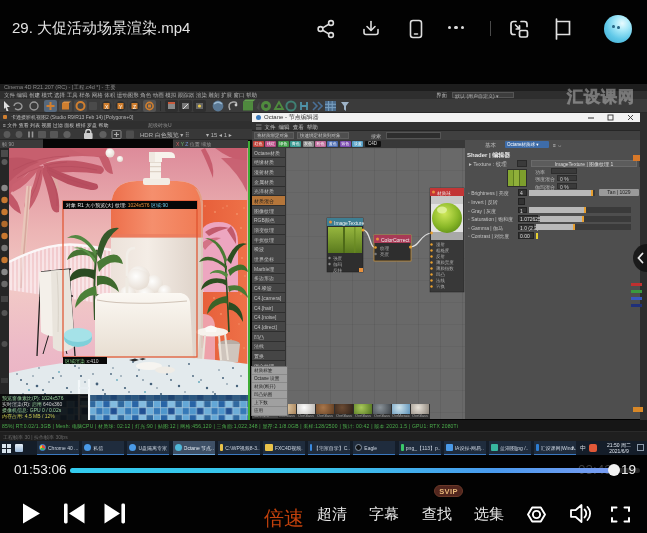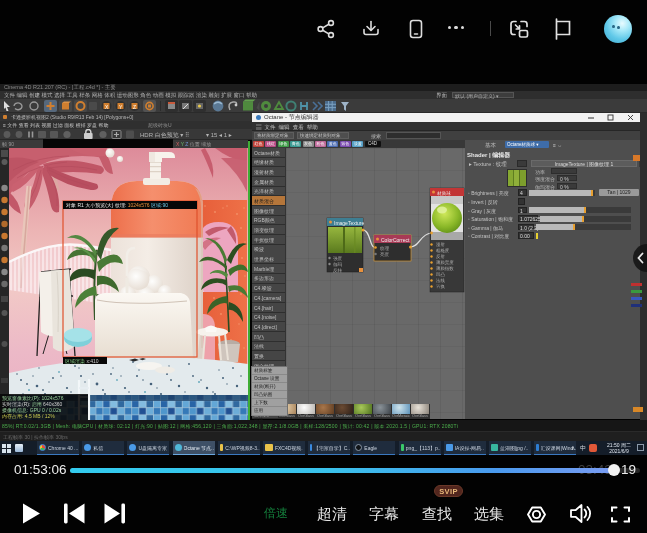--- a/index.html
+++ b/index.html
@@ -10,20 +10,21 @@
 .t6{font-size:6px;line-height:8px;color:#bdbdbd;white-space:nowrap;}
 .t5{font-size:5px;line-height:6px;white-space:nowrap;}
 .tbbtns span{white-space:nowrap;overflow:hidden;flex:none;}
 .tbbtns > div{overflow:hidden;flex:none;}
 svg{display:block;}
 </style>
 </head>
 <body>
 <div class="stage">
 
+<div class="abs" style="left:12px;top:19px;font-size:15px;color:#e3e3e3;">29. 大促活动场景渲染.mp4</div>
 
 <svg class="abs" style="left:316px;top:19px" width="20" height="20" viewBox="0 0 20 20">
  <g fill="none" stroke="#dcdcdc" stroke-width="1.6">
   <circle cx="15" cy="4" r="2.4"></circle>
         <circle cx="4.5" cy="10" r="2.4"></circle>
         <circle cx="15" cy="16" r="2.4"></circle>
   <path d="M6.7 8.9 L12.8 5.2 M6.7 11.2 L12.8 14.9"></path>
  </g>
 </svg>
 
@@ -131,20 +132,22 @@
   <path d="M275 10 l4-7 l4 7 z" fill="none" stroke="#4f8a3e" stroke-width="1.8"></path>
   <circle cx="291" cy="7" r="4.6" fill="none" stroke="#3f7f72" stroke-width="2"></circle>
   <path d="M301 3 v8 m0-4 h6 m0-4 v8" stroke="#4f93a8" stroke-width="1.8"></path>
   <path d="M313 3 l4 4 -4 4 m5-8 l4 4 -4 4" stroke="#4a7097" stroke-width="1.6" fill="none"></path>
   <rect x="325" y="2" width="11" height="10" fill="#4a6a8a"></rect>
         <path d="M325 5.3 h11 M325 8.6 h11 M328.6 2 v10 M332.2 2 v10" stroke="#7aa0c0" stroke-width="1"></path>
   <path d="M341 3 h8 l-3 4 v5 l-2-1.5 v-3.5 z" fill="#9fb4c8"></path>
  </svg>
 </div>
 
+<div class="abs" style="left:567px;top:87px;font-size:16px;font-weight:bold;color:rgba(255,255,255,0.07);
+ -webkit-text-stroke:0.8px rgba(220,220,220,0.38);letter-spacing:1px;">汇设课网</div>
 
 <div class="abs" style="left:0;top:113px;width:252px;height:8px;background:#343434;">
  <div class="abs" style="left:3px;top:2px;width:4px;height:4px;background:#d07f2f;border-radius:1px;"></div>
  <div class="abs t5" style="left:11px;top:1px;color:#b8b8b8;">卡通摄影机视图2 (Studio R9/R13 Feb 14) [Polygons+0]</div>
 </div>
 <div class="abs" style="left:0;top:121px;width:252px;height:8px;background:#2f2f2f;">
  <div class="abs t5" style="left:3px;top:1px;color:#c8c8c8;">≡ 文件 查看 列表 视图 过滤 面板 横排 罗盘 帮助</div>
  <div class="abs t5" style="left:148px;top:1px;color:#909090;">超级砖块U</div>
 </div>
 <div class="abs" style="left:0;top:129px;width:252px;height:11px;background:#383838;border-bottom:1px solid #282828;">
@@ -863,21 +866,21 @@
 </svg>
 <svg class="abs" style="left:63px;top:503px" width="23" height="21" viewBox="0 0 23 21">
  <rect x="1" y="0.5" width="3.6" height="20" rx="1.4" fill="#fff"></rect>
  <path d="M21.5 0.5 L21.5 20.5 L6 10.5 Z" fill="#fff"></path>
 </svg>
 <svg class="abs" style="left:103px;top:503px" width="23" height="21" viewBox="0 0 23 21">
  <rect x="18.4" y="0.5" width="3.6" height="20" rx="1.4" fill="#fff"></rect>
  <path d="M1.5 0.5 L1.5 20.5 L17 10.5 Z" fill="#fff"></path>
 </svg>
 
-<div class="abs" style="left:264px;top:505px;font-size:12px;color:#15803d;">倍速</div>
+<div class="abs" style="left:264px;top:505px;font-size:20px;color:#c2410c;">倍速</div>
 <div class="abs" style="left:317px;top:505px;font-size:15px;color:#e8e8e8;">超清</div>
 <div class="abs" style="left:369px;top:505px;font-size:15px;color:#e8e8e8;">字幕</div>
 <div class="abs" style="left:422px;top:505px;font-size:15px;color:#e8e8e8;">查找</div>
 <div class="abs" style="left:474px;top:505px;font-size:15px;color:#e8e8e8;">选集</div>
 <div class="abs" style="left:434px;top:485px;width:29px;height:12px;background:#52261e;border-radius:6px;border:0.8px solid #6a3828;">
  <div style="font-size:7.5px;font-weight:bold;color:#e8b87a;text-align:center;line-height:11px;letter-spacing:0.4px;">SVIP</div>
 </div>
 
 <svg class="abs" style="left:525px;top:503px" width="23" height="23" viewBox="0 0 23 23">
  <path d="M7.2 4.5 H15.8 L20 11.5 L15.8 18.5 H7.2 L3 11.5 Z" fill="none" stroke="#fff" stroke-width="1.9" stroke-linejoin="round"></path>

